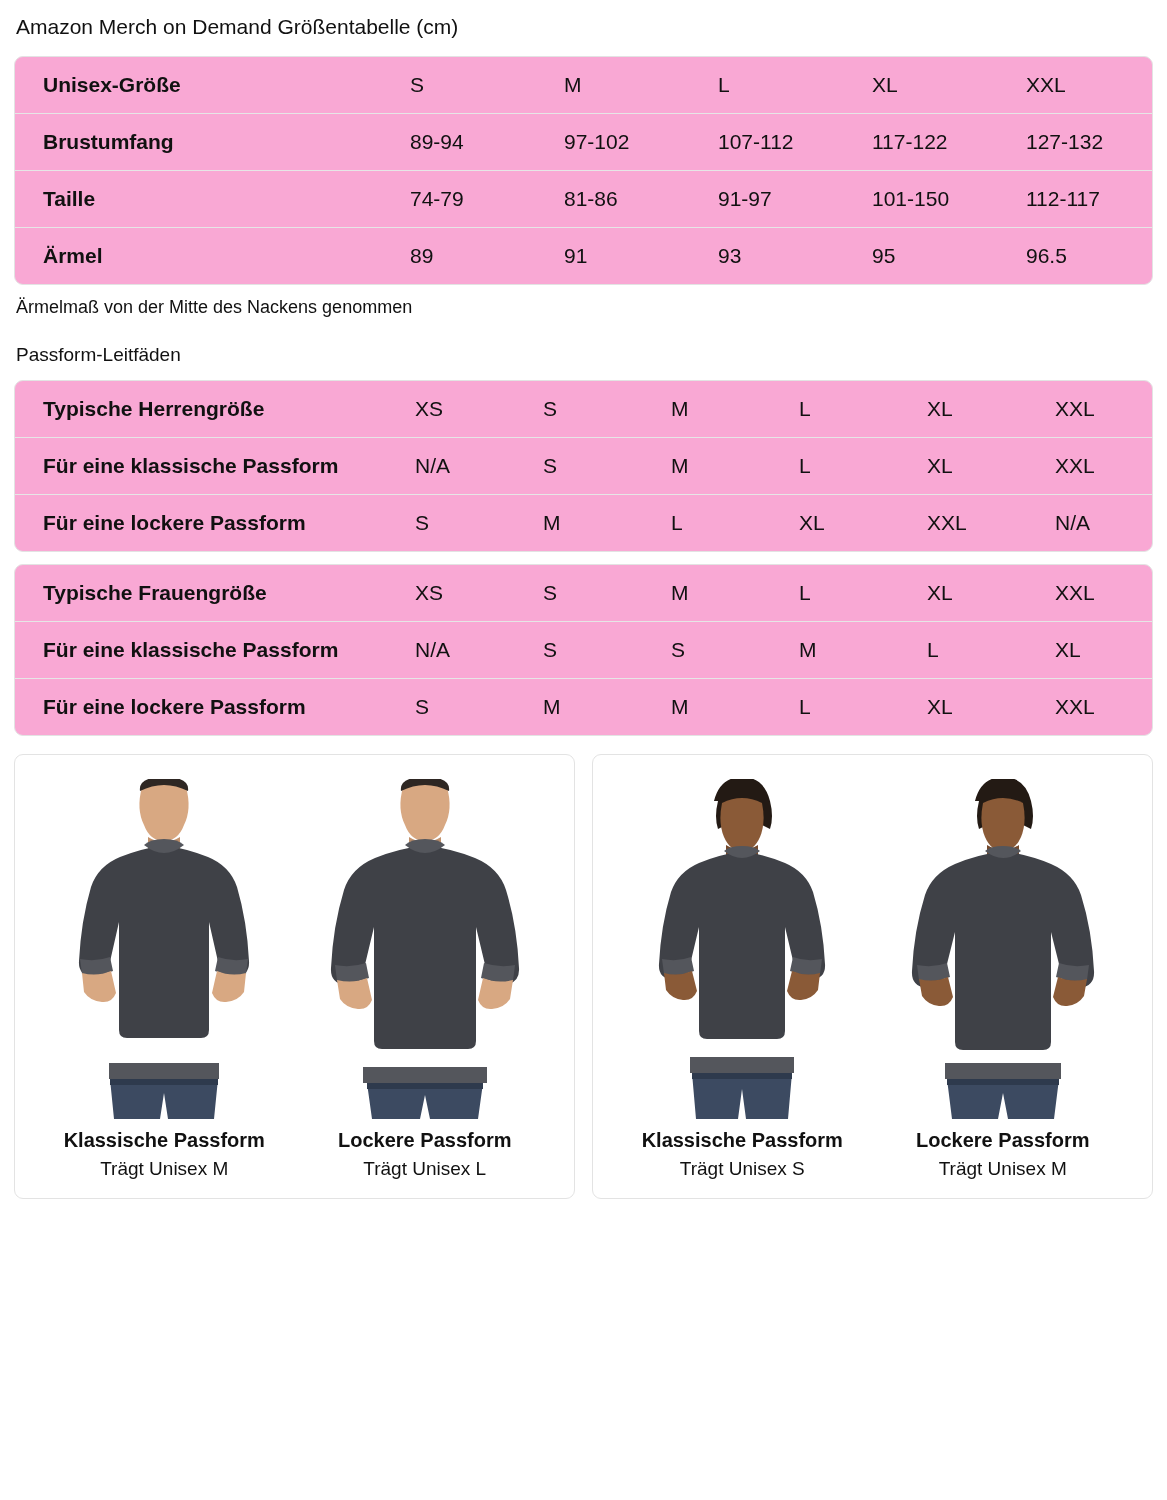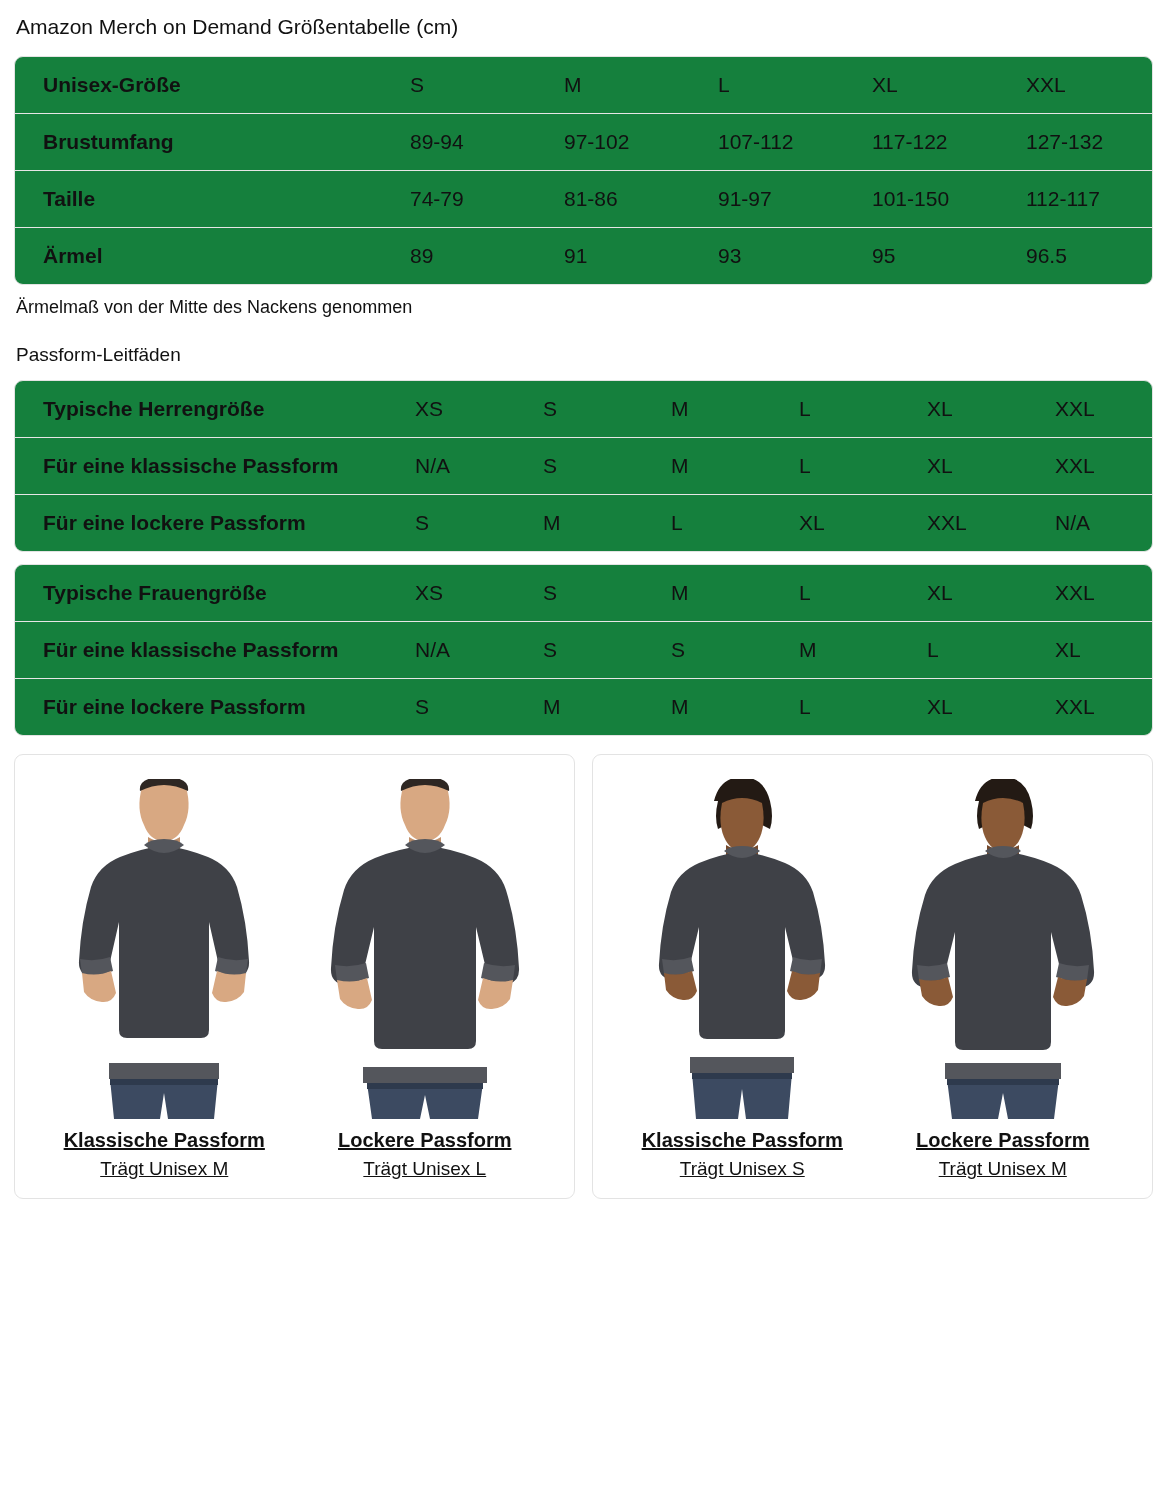--- a/index.html
+++ b/index.html
@@ -18,21 +18,21 @@
     font-size: 21px;
     line-height: 30px;
     color: #111;
     margin: 2px 0 14px 2px;
     font-weight: 400;
   }
   .card {
     border: 1px solid #e3e3e3;
     border-radius: 9px;
     overflow: hidden;
-    background: #15803d;
+    background: #f9a8d4;
     margin-bottom: 12px;
   }
   table {
     border-collapse: collapse;
     width: 100%;
     table-layout: fixed;
   }
   table tr + tr td { border-top: 1px solid #e6e6e6; }
   td {
     padding: 16px 0 16px 0;
@@ -77,21 +77,20 @@
   }
   .model-caption {
     font-size: 20px;
     line-height: 29px;
     color: #111;
     margin-bottom: 6px;
   }
   .figures {
     display: flex;
     gap: 10px;
-    text-decoration: underline;
   }
   .figure {
     flex: 1 1 0;
     display: flex;
     flex-direction: column;
     align-items: center;
   }
   .figure svg { display: block; }
   .fig-title {
     font-size: 20px;

